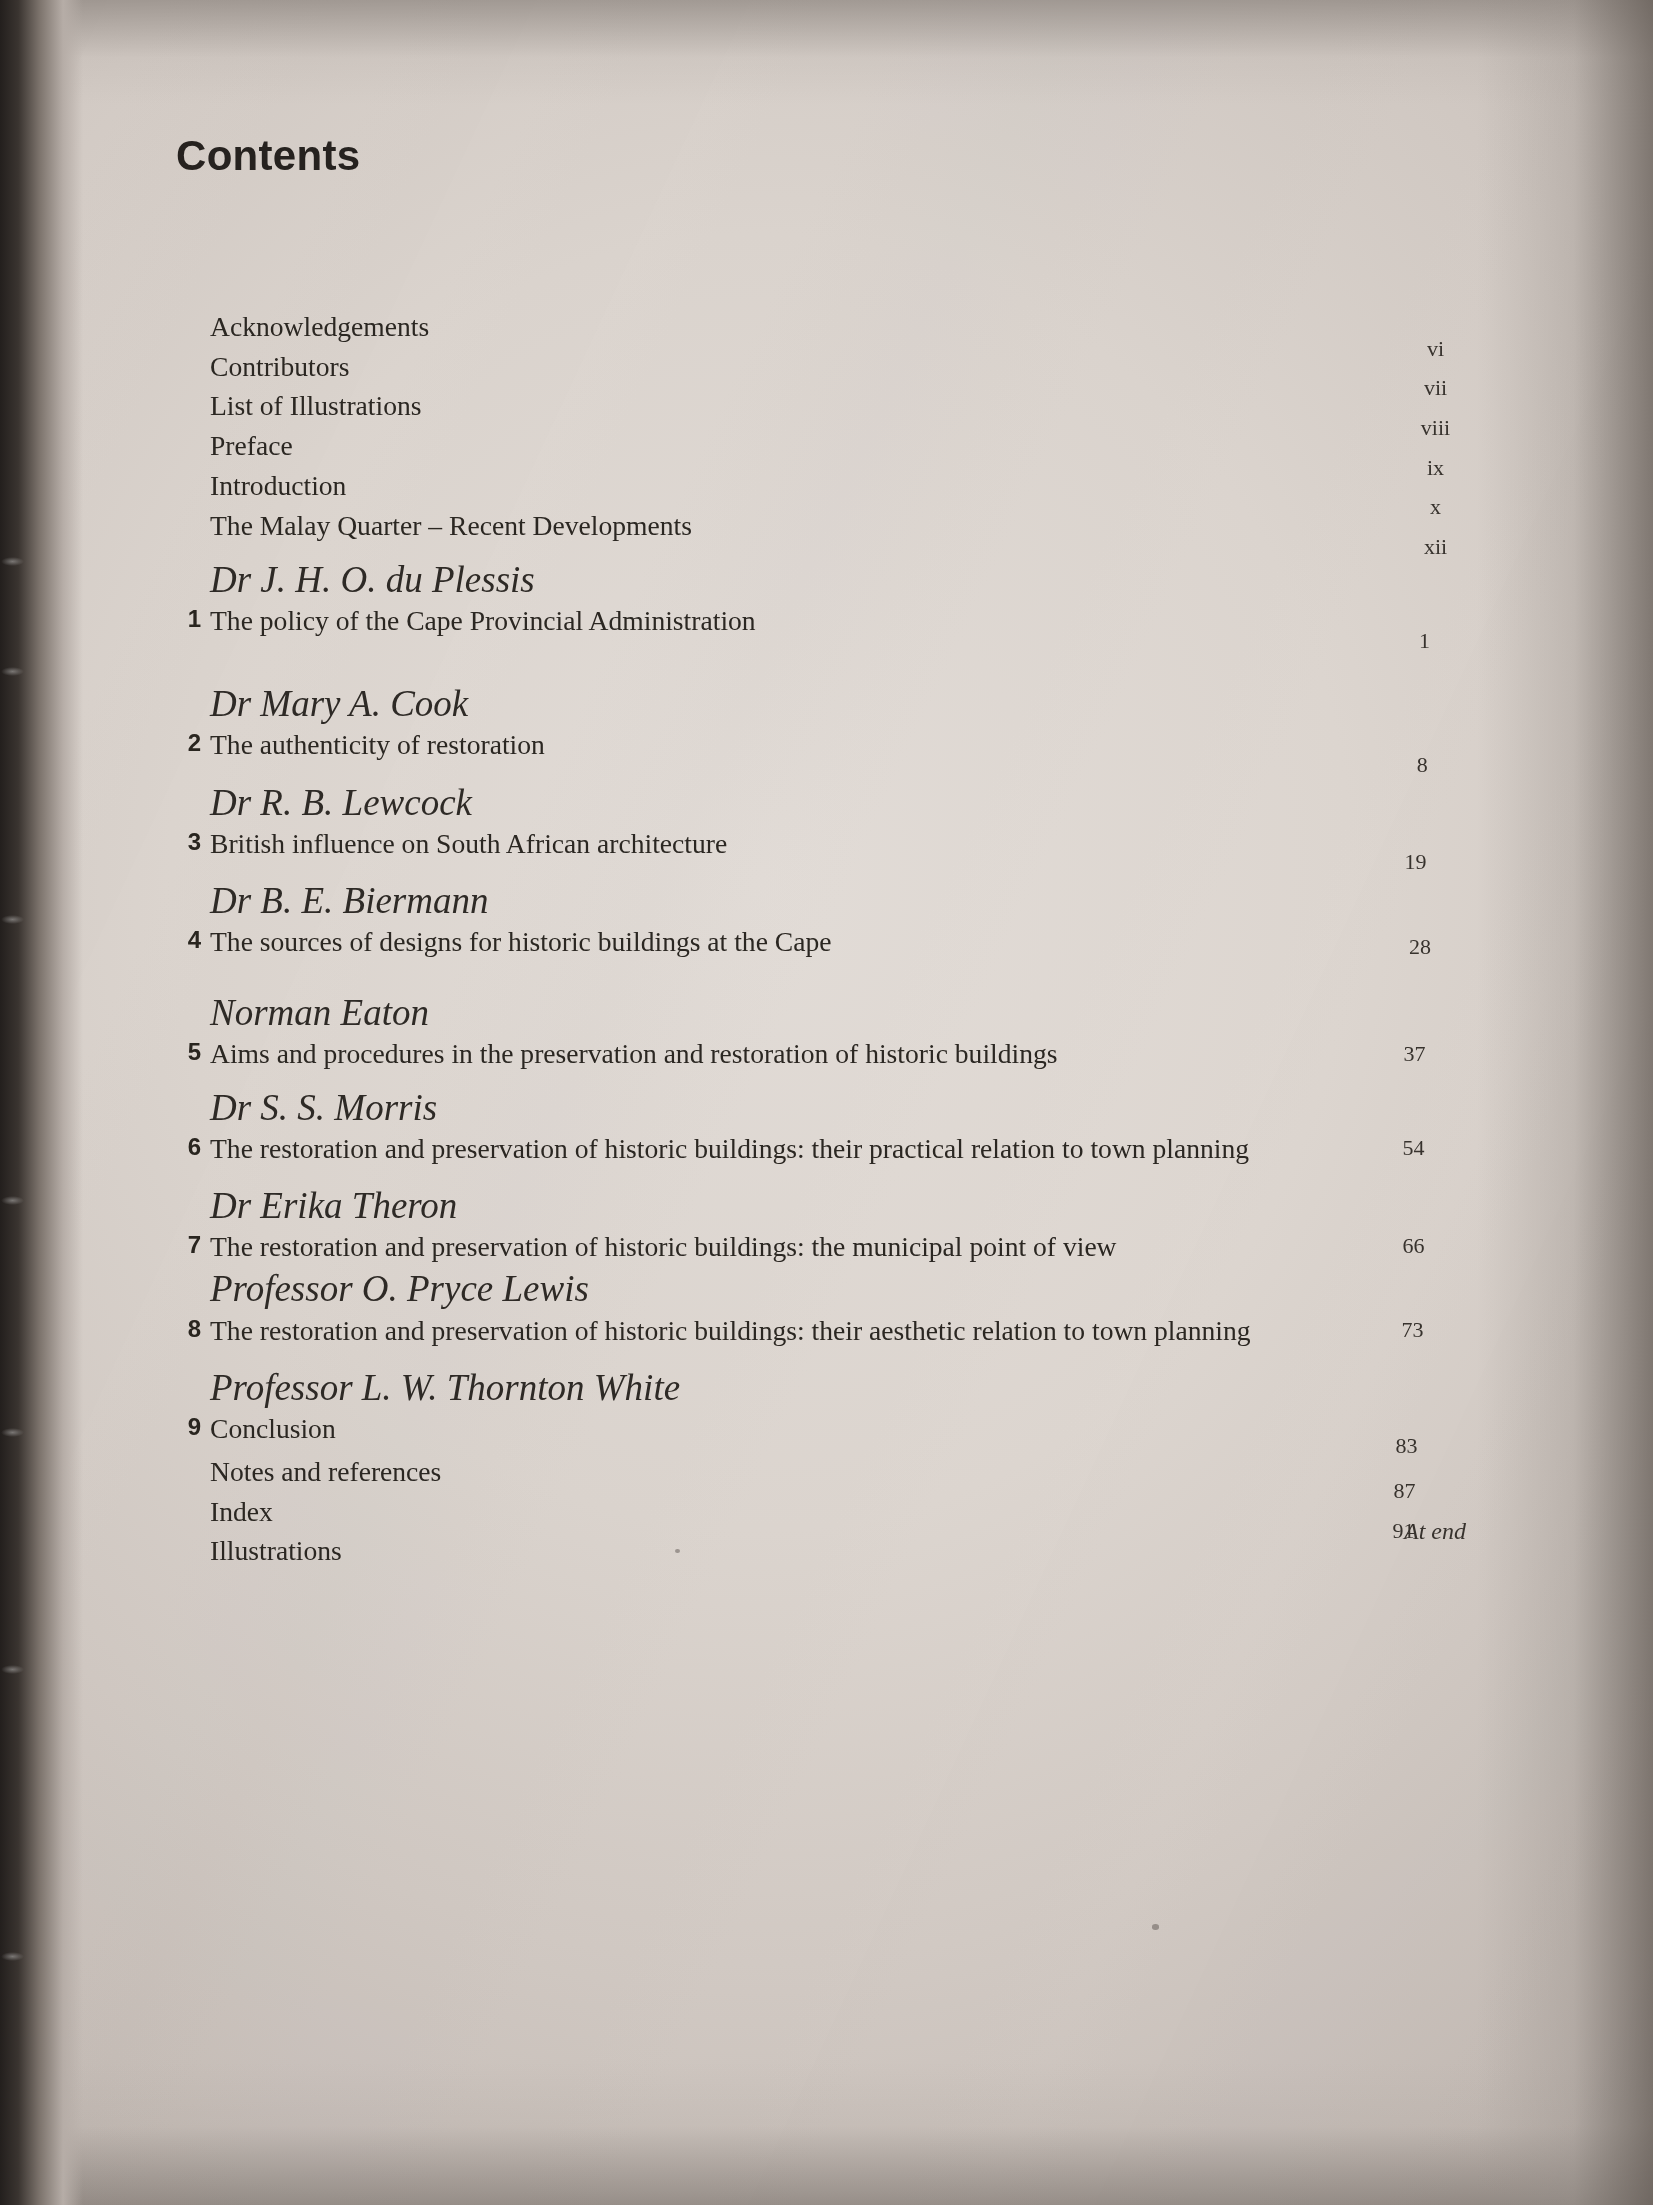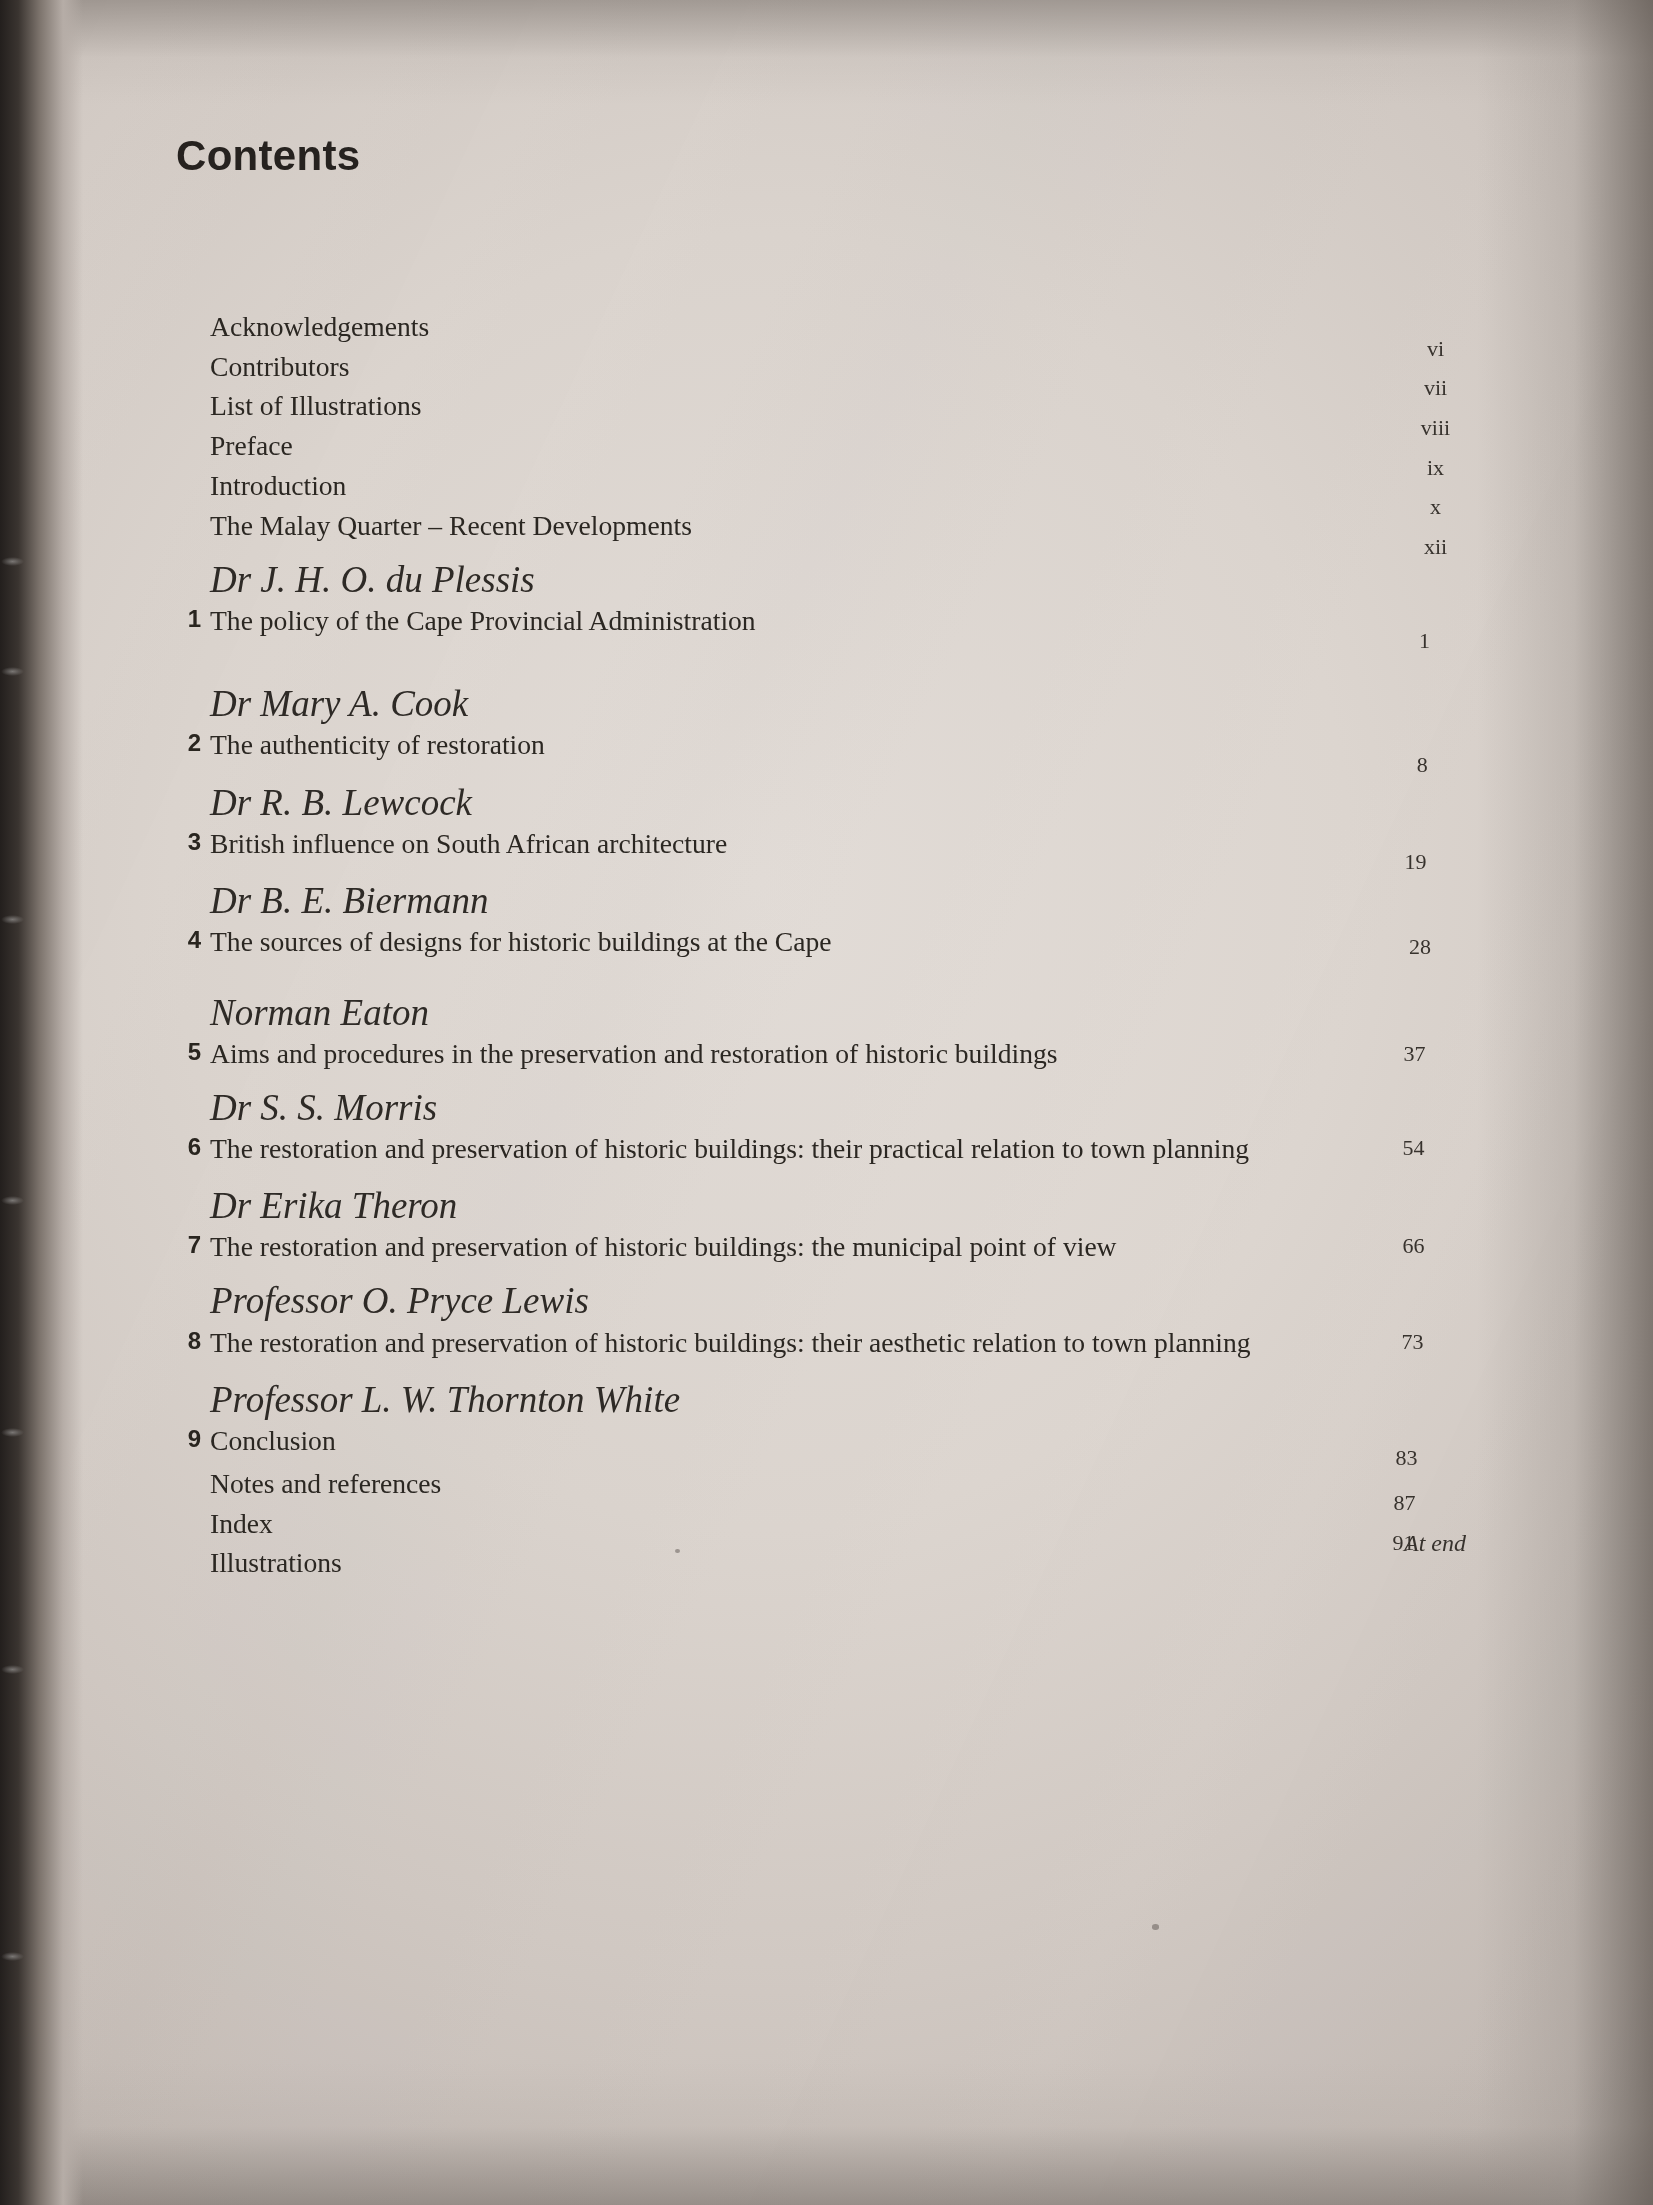--- a/index.html
+++ b/index.html
@@ -276,21 +276,21 @@
 
       <div class="entry" style="margin-bottom:14.3px;">
         <div class="author">Dr S. S. Morris</div>
         <div class="row">
           <div class="num">6</div>
           <div class="title">The restoration and preservation of historic buildings: their practical relation to town planning</div>
           <div class="pagenum" style="top:4.4px; right:22px;">54</div>
         </div>
       </div>
 
-      <div class="entry" style="margin-bottom:12px;">
+      <div class="entry" style="margin-bottom:0;">
         <div class="author">Dr Erika Theron</div>
         <div class="row">
           <div class="num">7</div>
           <div class="title">The restoration and preservation of historic buildings: the municipal point of view</div>
           <div class="pagenum" style="top:4.4px; right:22px;">66</div>
         </div>
       </div>
 
       <div class="entry" style="margin-bottom:14.3px;">
         <div class="author">Professor O. Pryce Lewis</div>

